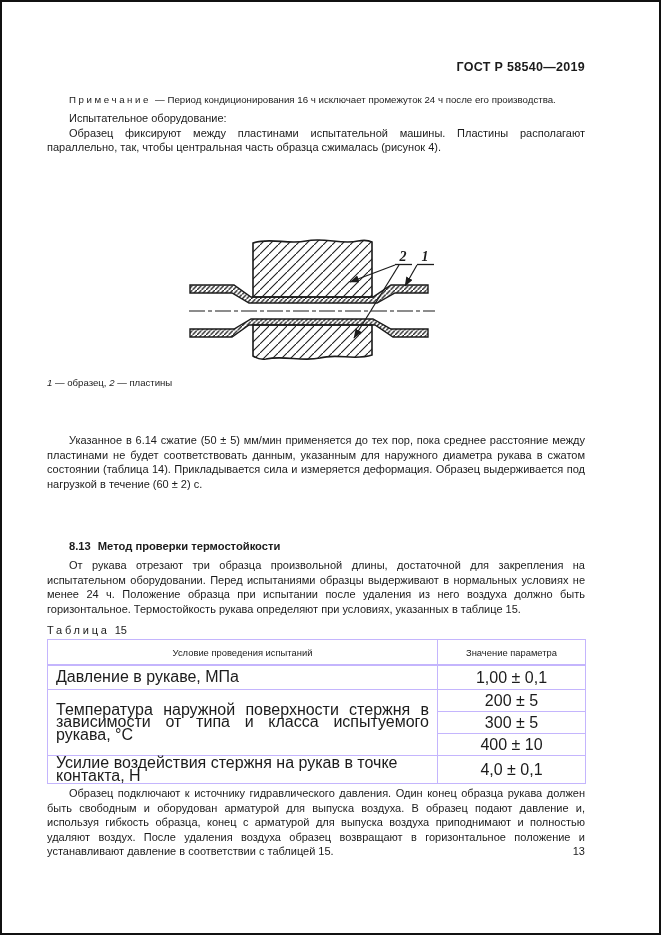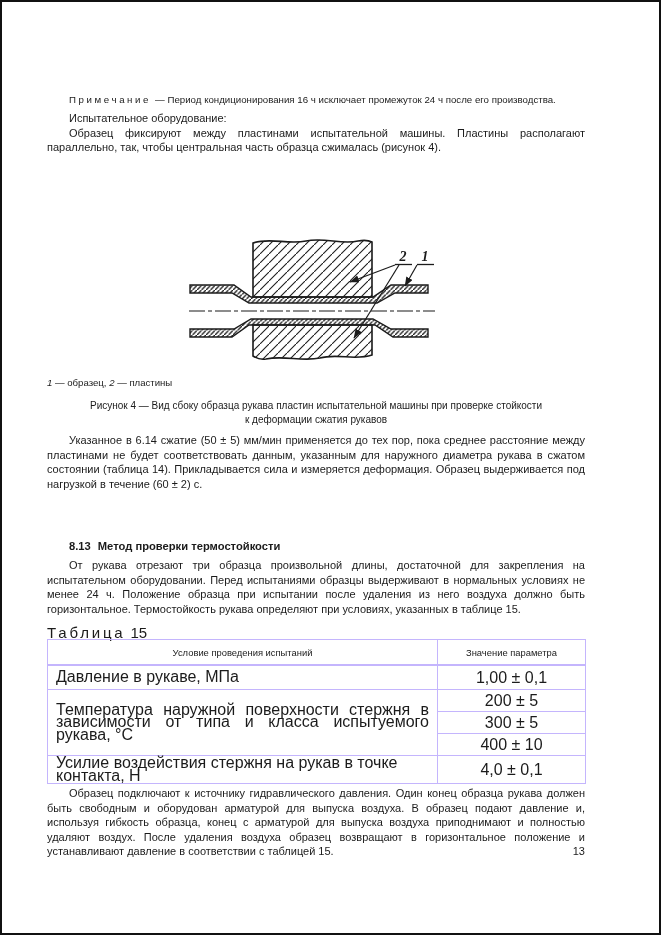--- a/index.html
+++ b/index.html
@@ -22,40 +22,41 @@
   .textblock p{margin:0;text-indent:22px;}
   .block-equipment{top:109px;}
   .figure-wrap{top:234px;left:186px;width:250px;height:132px;}
   .figure-legend{top:375px;left:45px;width:538px;font-size:9.6px;color:#222;}
   .figure-legend .fig-num{font-style:italic;}
   .figure-caption{top:397px;left:45px;width:538px;text-align:center;font-size:10px;line-height:13.5px;}
   .block-after-figure{top:431px;}
   .heading-813{top:538px;left:45px;width:538px;font-size:11.2px;font-weight:bold;padding-left:22px;box-sizing:border-box;}
   .heading-813 .sec-num{margin-right:7px;text-align:center;}
   .block-813{top:556px;}
-  .table-label{top:622px;left:45px;width:538px;font-size:15px;}
+  .table-label{top:622px;left:45px;width:538px;font-size:11px;}
   .table-label .spaced{letter-spacing:2.8px;}
   .table-label .tbl-num{margin-left:5px;}
   .gost-table{top:637px;left:45px;}
   table{border-collapse:collapse;width:538px;table-layout:fixed;border:1.5px solid #1b1b1b;}
   th,td{border:1px solid #c4b5fd;padding:1px 8px;vertical-align:middle;}
   th{font-weight:normal;font-size:9.4px;text-align:center;height:22px;border-bottom-width:2px;}
   td{font-size:16px;}
   td.cond{text-align:left;line-height:12.6px;}
   td.cond-justify{text-align:justify;}
   td.val{text-align:center;}
   .h21{height:21px;} .h19{height:19px;} .h20{height:20px;}
   .block-closing{top:784px;}
   .page-number{top:843px;left:45px;width:538px;text-align:right;font-size:11px;}
 </style>
 </head>
 <body>
 
 <div class="page">
 
+  <div class="abs doc-header">ГОСТ Р 58540—2019</div>
 
   <div class="abs note">
     <span class="spaced">Примечание</span><span class="note-text">— Период кондиционирования 16 ч исключает промежуток 24 ч после его производства.</span>
   </div>
 
   <div class="abs textblock block-equipment">
     <p>Испытательное оборудование:</p>
     <p>Образец фиксируют между пластинами испытательной машины. Пластины располагают параллельно, так, чтобы центральная часть образца сжималась (рисунок 4).</p>
   </div>
 
@@ -91,24 +92,20 @@
       <line x1="207" y1="28.5" x2="224" y2="28.5" stroke="#1b1b1b" stroke-width="1.3"></line>
       <text x="237" y="25" font-size="14" font-style="italic" font-weight="bold" font-family="Liberation Serif, serif" text-anchor="middle" fill="#1b1b1b">1</text>
       <line x1="229" y1="28.5" x2="246" y2="28.5" stroke="#1b1b1b" stroke-width="1.3"></line>
     </svg>
   </div>
 
   <div class="abs figure-legend">
     <span class="fig-num">1</span><span> — образец, </span><span class="fig-num">2</span><span> — пластины</span>
   </div>
 
-  <div class="abs figure-caption">
-    <div>Рисунок 4 — Вид сбоку образца рукава пластин испытательной машины при проверке стойкости</div>
-    <div>к деформации сжатия рукавов</div>
-  </div>
 
   <div class="abs textblock block-after-figure">
     <p>Указанное в 6.14 сжатие (50 ± 5) мм/мин применяется до тех пор, пока среднее расстояние между пластинами не будет соответствовать данным, указанным для наружного диаметра рукава в сжатом состоянии (таблица 14). Прикладывается сила и измеряется деформация. Образец выдерживается под нагрузкой в течение (60 ± 2) с.</p>
   </div>
 
   <div class="abs heading-813">
     <span class="sec-num">8.13</span><span>Метод проверки термостойкости</span>
   </div>
 
   <div class="abs textblock block-813">

